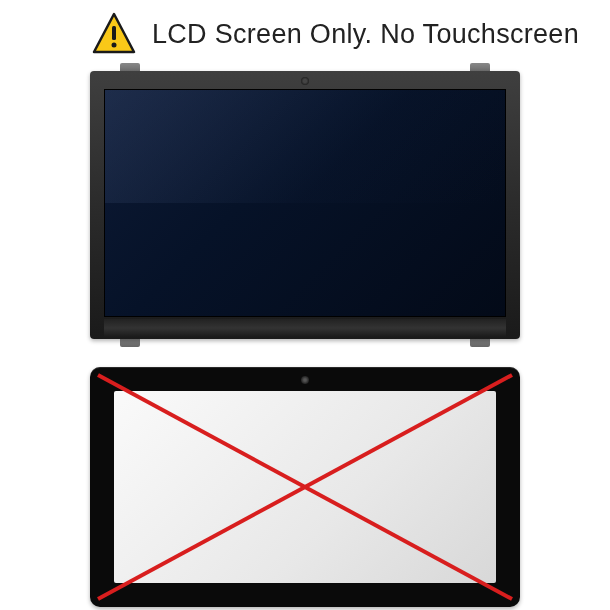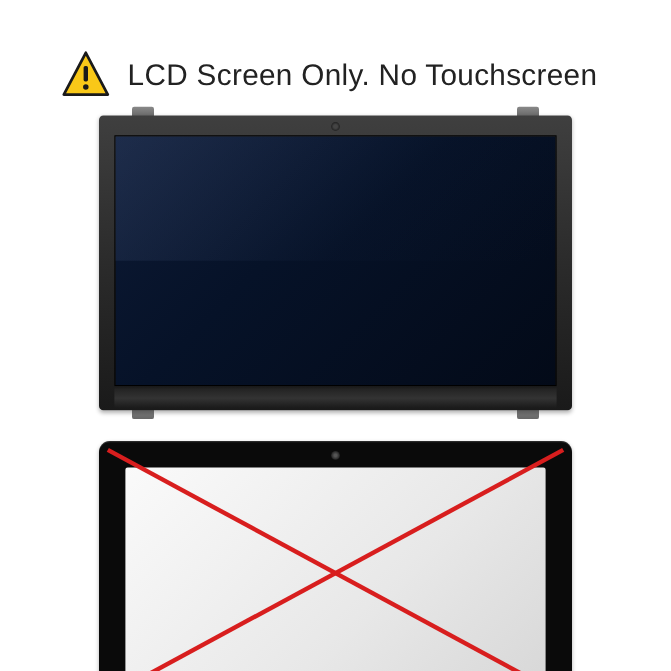--- a/index.html
+++ b/index.html
@@ -7,23 +7,22 @@
       width: 610px;
       height: 610px;
       background: #ffffff;
       font-family: Arial, sans-serif;
       position: relative;
       overflow: hidden;
     }
     .header {
       display: flex;
       align-items: center;
-      padding: 10px 20px 5px 54px;
+      padding: 10px 20px 5px 90px;
       gap: 14px;
-      margin-top: 34px;
     }
     .warning-icon {
       width: 48px;
       height: 48px;
       flex-shrink: 0;
     }
     .header-text {
       font-size: 27px;
       font-weight: normal;
       color: #222;

